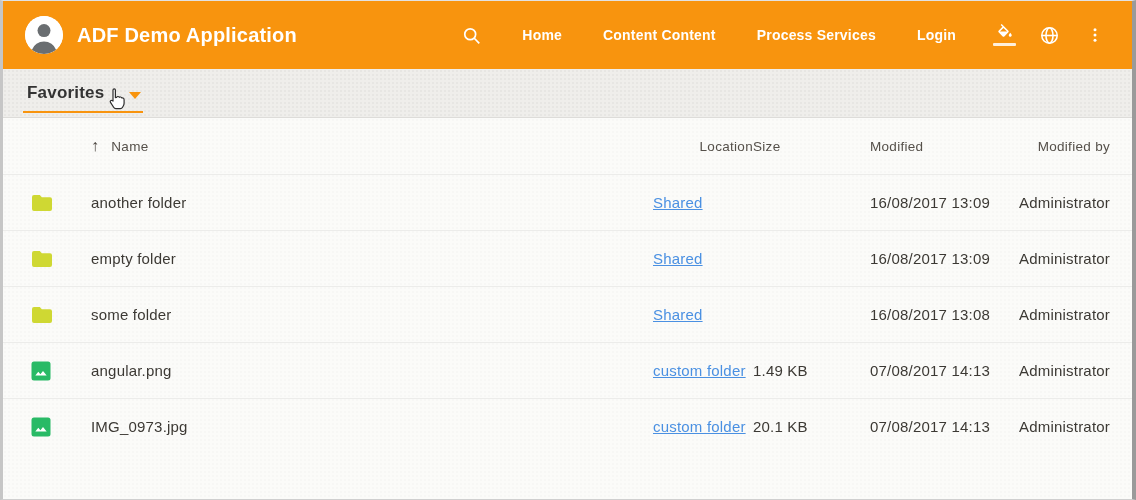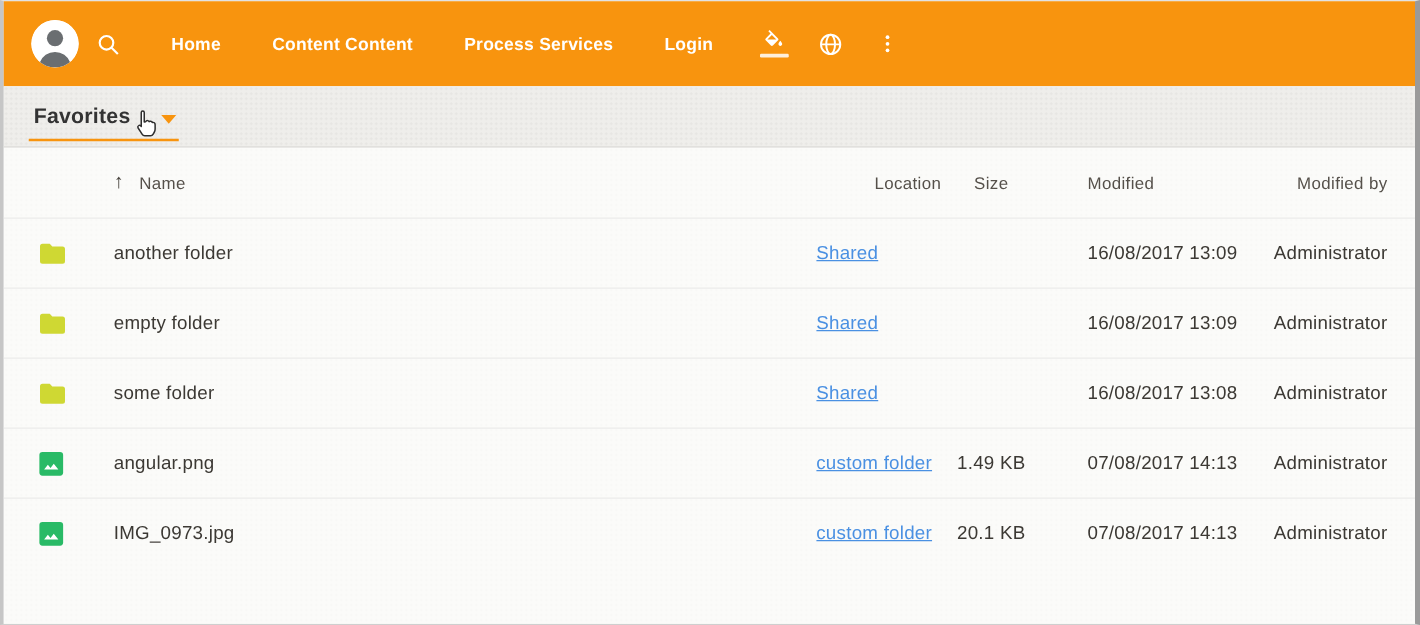--- a/index.html
+++ b/index.html
@@ -83,21 +83,21 @@
     display:flex;flex-direction:column;overflow:hidden;
   }
   .trow{display:flex;align-items:center;height:56px;flex:0 0 56px;padding-right:22px;}
   .thead{color:#55504a;font-size:13.5px;letter-spacing:.3px;}
   .tbody .trow{border-top:1px solid #ececea;cursor:pointer;}
   .cell{white-space:nowrap;overflow:hidden;}
   .c-icon{width:64px;flex:0 0 64px;padding-left:26px;display:flex;align-items:center;}
   .c-name{flex:1 1 auto;padding-left:24px;display:flex;align-items:center;}
   .c-loc{width:100px;flex:0 0 100px;}
   .thead .c-loc{text-align:right;}
-  .c-size{width:80px;flex:0 0 80px;text-align:center;margin-right:37px;}
+  .c-size{width:80px;flex:0 0 80px;text-align:left;margin-right:37px;}
   .c-mod{width:145px;flex:0 0 145px;}
   .c-by{width:95px;flex:0 0 95px;text-align:right;}
   .tbody{font-size:15px;color:#3c3934;letter-spacing:.2px;}
   .sort-arrow{font-size:16px;color:#4a453f;margin-right:12px;cursor:pointer;line-height:1;}
   .loc-link{color:var(--link);text-decoration:underline;cursor:pointer;letter-spacing:.2px;}
   .row-icon svg{display:block;}
   
   .pagbar{
     height:45px;flex:0 0 45px;
     background:#efeeeb;
@@ -127,20 +127,21 @@
 <div class="frame">
 
   <header class="app-header">
     <div class="avatar">
       <svg viewBox="0 0 24 24" width="38" height="38">
         <circle cx="12" cy="12" r="12" fill="#ffffff"></circle>
         <circle cx="12" cy="9.2" r="4.1" fill="#6a6e71"></circle>
         <path d="M4.3 21.5a8.2 8.2 0 0 1 15.4 0 12 12 0 0 1-15.4 0z" fill="#6a6e71"></path>
       </svg>
     </div>
+    <div class="app-title">ADF Demo Application</div>
 
     <nav class="main-nav">
       <span class="hicon search-ic">
         <svg viewBox="0 0 22 22" width="19" height="19">
           <circle cx="9.5" cy="9.5" r="6.3" fill="none" stroke="#fff" stroke-width="2"></circle>
           <line x1="14.2" y1="14.2" x2="20" y2="20" stroke="#fff" stroke-width="2"></line>
         </svg>
       </span>
       <a class="nav-item">Home</a>
       <a class="nav-item">Content Content</a>

